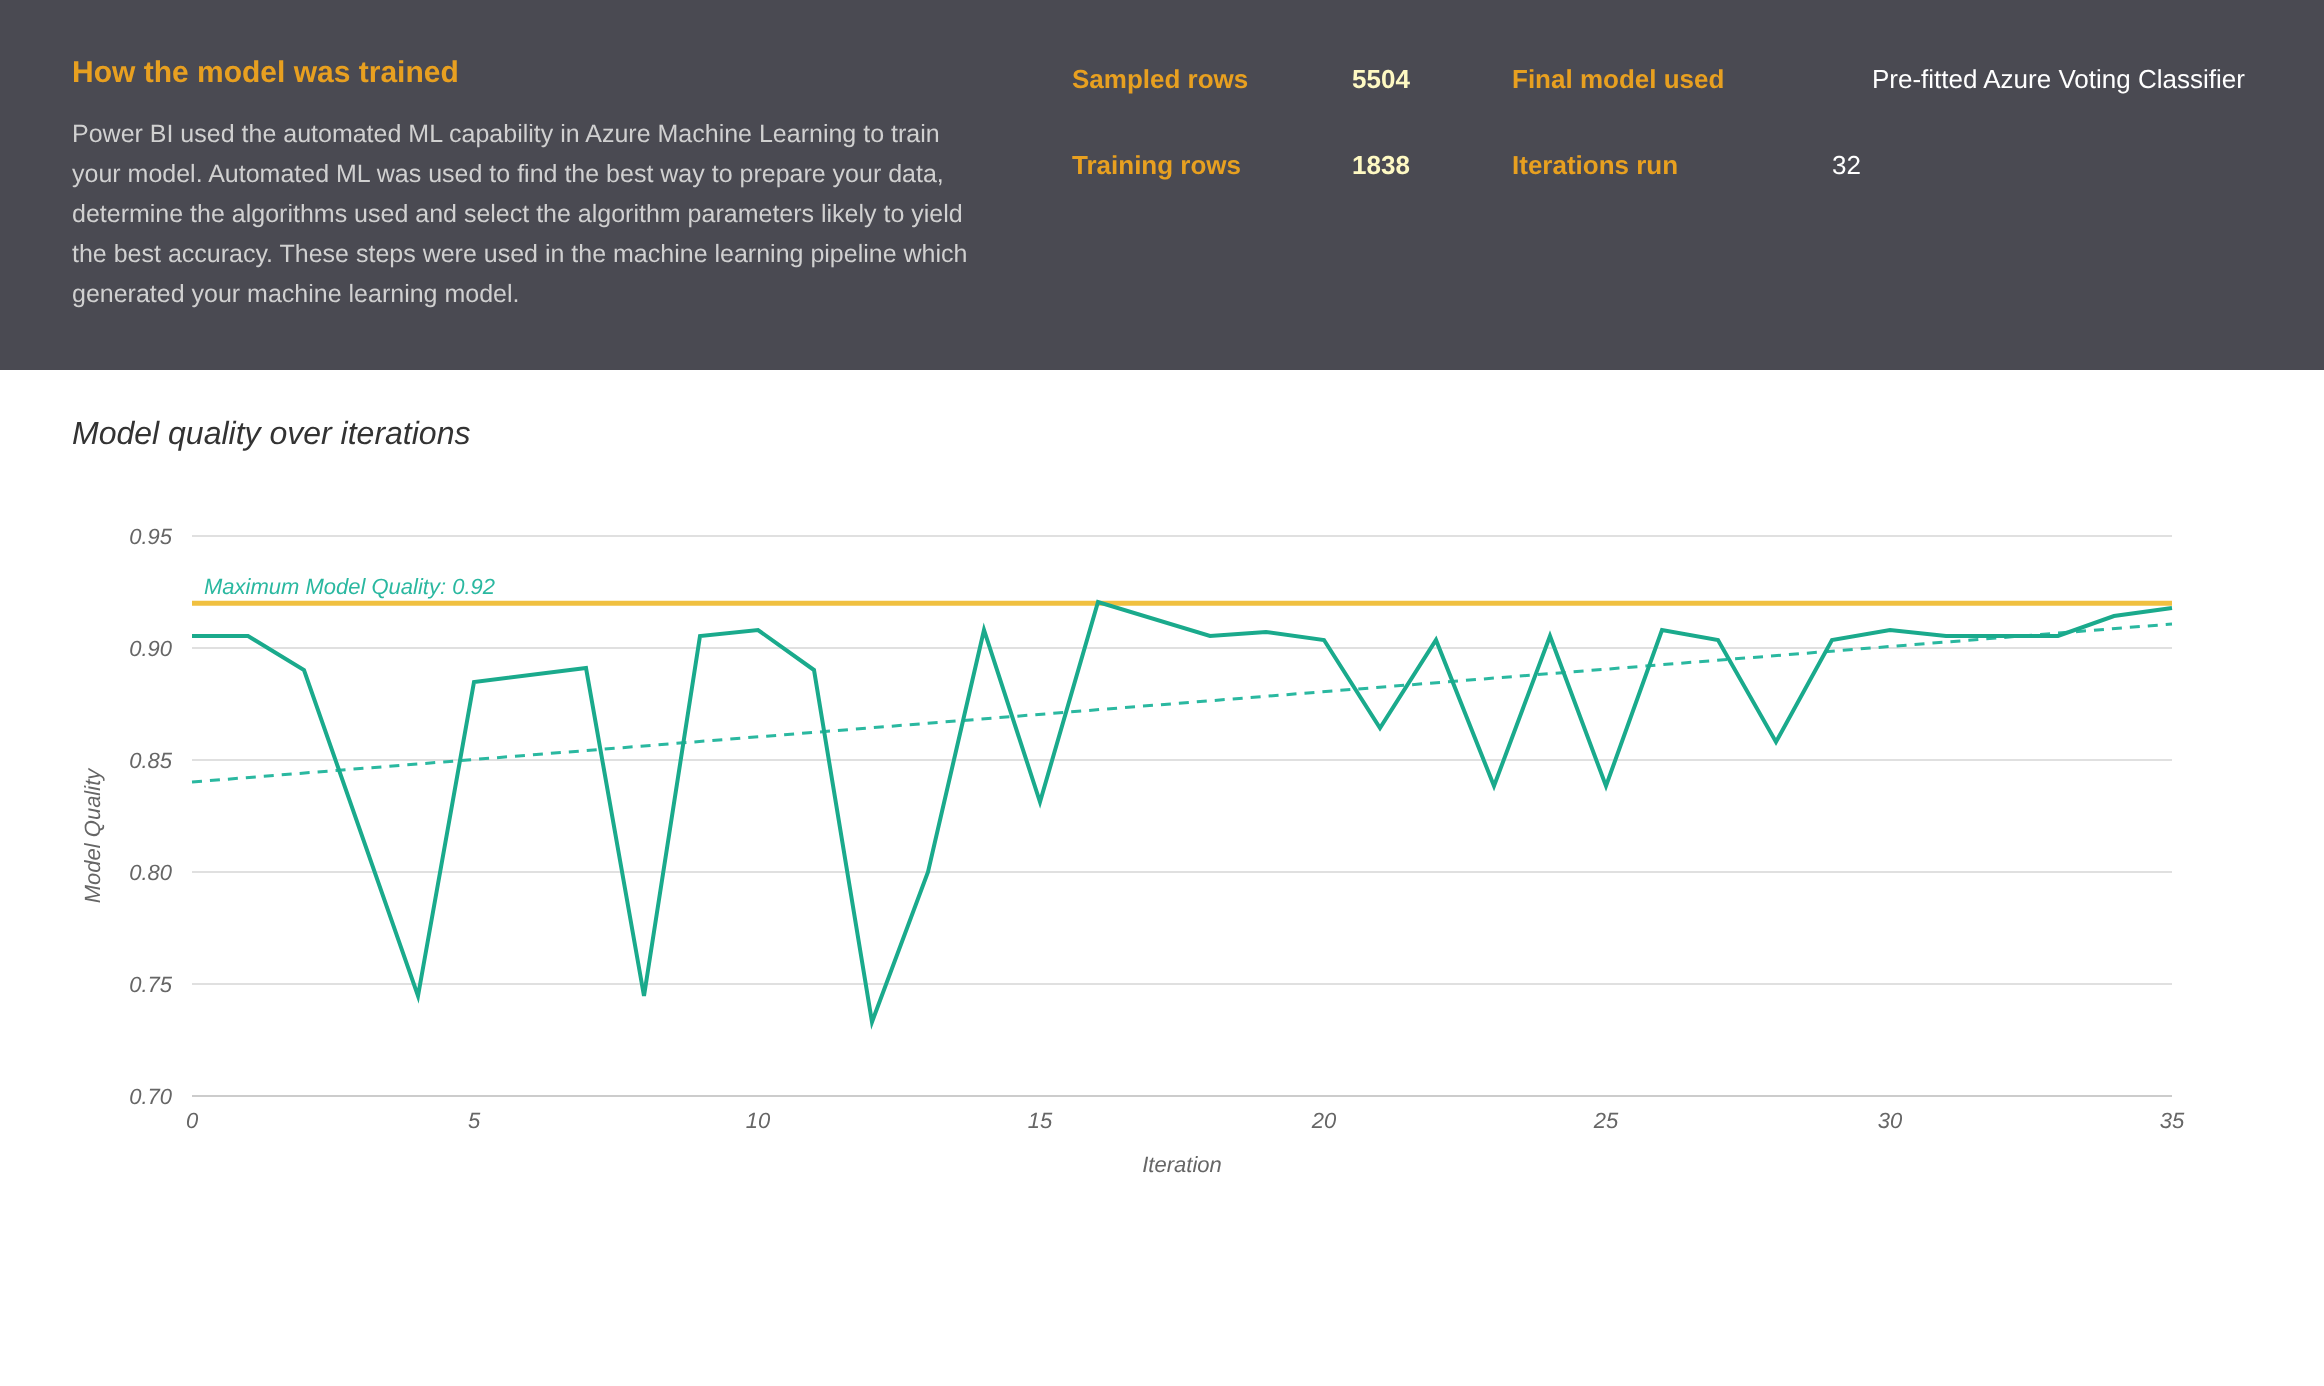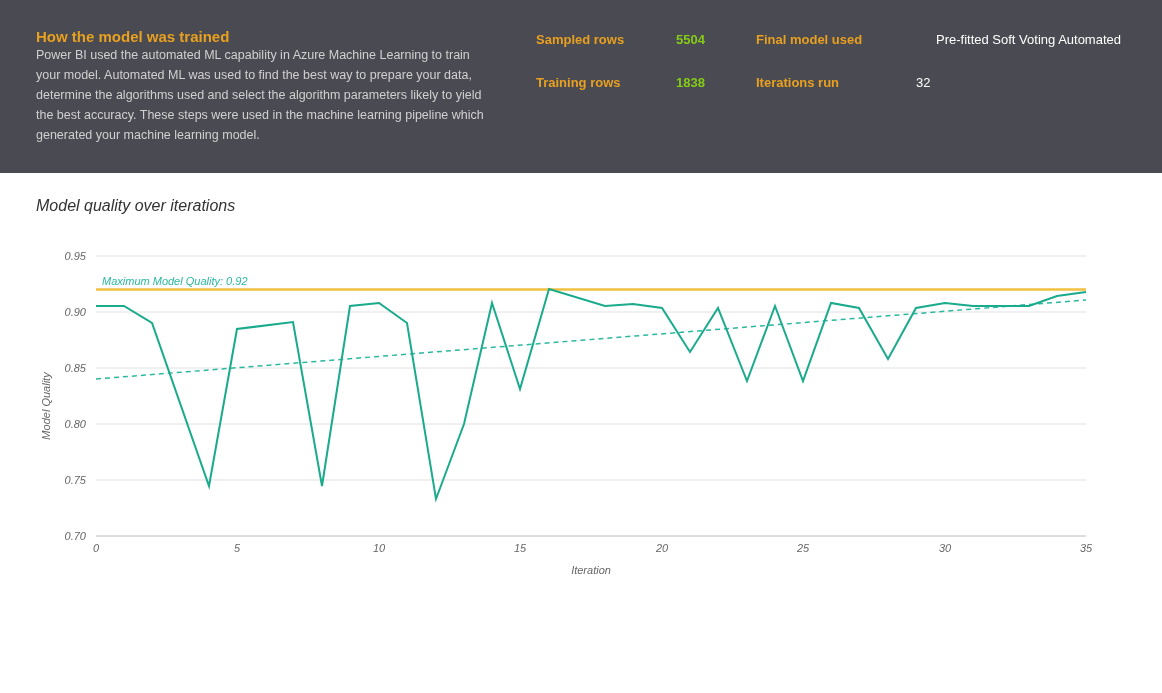--- a/index.html
+++ b/index.html
@@ -14,20 +14,21 @@
     }
 
     .description-block {
       flex: 0 0 460px;
     }
 
     .description-block h2 {
       color: #e8a020;
       font-size: 15px;
       font-weight: 700;
+      margin-bottom: 12px;
     }
 
     .description-block p {
       color: #d0d0d0;
       font-size: 12.5px;
       line-height: 1.6;
     }
 
     .stats-block {
       display: flex;
@@ -43,21 +44,21 @@
     }
 
     .stat-label {
       color: #e8a020;
       font-size: 13px;
       font-weight: 700;
       width: 140px;
     }
 
     .stat-value {
-      color: #84cc16;
+      color: #fef9c3;
       font-size: 13px;
       font-weight: 600;
       width: 80px;
     }
 
     .stat-label2 {
       color: #e8a020;
       font-size: 13px;
       font-weight: 700;
       width: 160px;
@@ -113,21 +114,21 @@
   <div class="description-block">
     <h2>How the model was trained</h2>
     <p>Power BI used the automated ML capability in Azure Machine Learning to train your model. Automated ML was used to find the best way to prepare your data, determine the algorithms used and select the algorithm parameters likely to yield the best accuracy. These steps were used in the machine learning pipeline which generated your machine learning model.</p>
   </div>
 
   <div class="stats-block">
     <div class="stat-row">
       <span class="stat-label">Sampled rows</span>
       <span class="stat-value">5504</span>
       <span class="final-model-label">Final model used</span>
-      <span class="final-model-value">Pre-fitted Soft Voting Automated</span>
+      <span class="final-model-value">Pre-fitted Azure Voting Classifier</span>
     </div>
     <div class="stat-row">
       <span class="stat-label">Training rows</span>
       <span class="stat-value">1838</span>
       <span class="stat-label2">Iterations run</span>
       <span class="stat-value2">32</span>
     </div>
   </div>
 </div>
 

